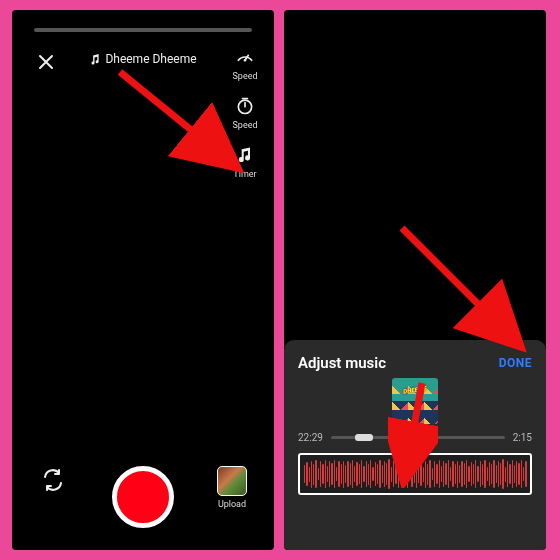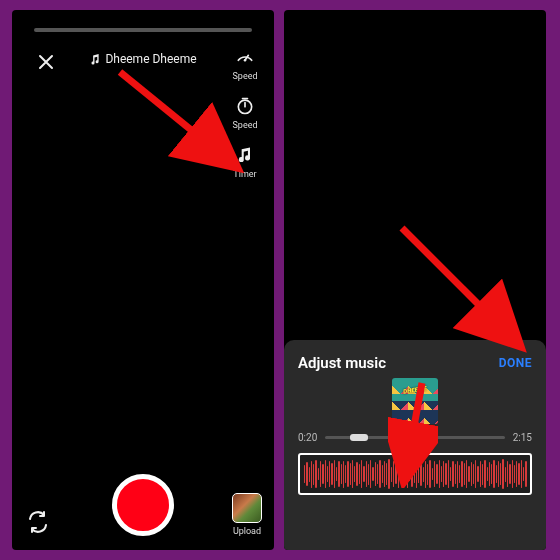--- a/index.html
+++ b/index.html
@@ -8,21 +8,21 @@
     font-family: -apple-system, Roboto, Arial, sans-serif;
     width: 560px;
     height: 560px;
     overflow: hidden;
     position: relative;
   }
   .canvas {
     position: relative;
     width: 560px;
     height: 560px;
-    background: #701a75;
+    background: #ec4899;
   }
   .phone {
     position: absolute;
     top: 10px;
     width: 262px;
     height: 540px;
     background: #000;
     border-radius: 4px;
     overflow: hidden;
     color: #fff;
@@ -92,23 +92,23 @@
     font-size: 9px;
     color: #ddd;
   }
   .bottom-bar-left {
     position: absolute;
     bottom: 14px;
     left: 0;
     right: 0;
     height: 70px;
     display: flex;
-    align-items: flex-end;
+    align-items: flex-start;
     justify-content: space-between;
-    padding: 0 12px;
+    padding: 0 27px;
   }
   .swap-btn {
     width: 28px;
     height: 28px;
     display: flex;
     align-items: center;
     justify-content: center;
     cursor: pointer;
   }
   .record-btn {
@@ -320,21 +320,21 @@
   </div>
 
   <div class="phone right">
     <div class="sheet">
       <div class="sheet-header">
         <span class="sheet-title">Adjust music</span>
         <span class="done-btn">DONE</span>
       </div>
       <div class="album-art"></div>
       <div class="timeline-row">
-        <span>0:20</span>
+        <span>22:29</span>
         <div class="timeline">
           <div class="timeline-thick"></div>
         </div>
         <span>2:15</span>
       </div>
       <div class="waveform">
         <div class="wave-inner" id="wave">
             <span style="--h: 60%;"></span>
             <span style="--h: 80%;"></span>
             <span style="--h: 50%;"></span>

